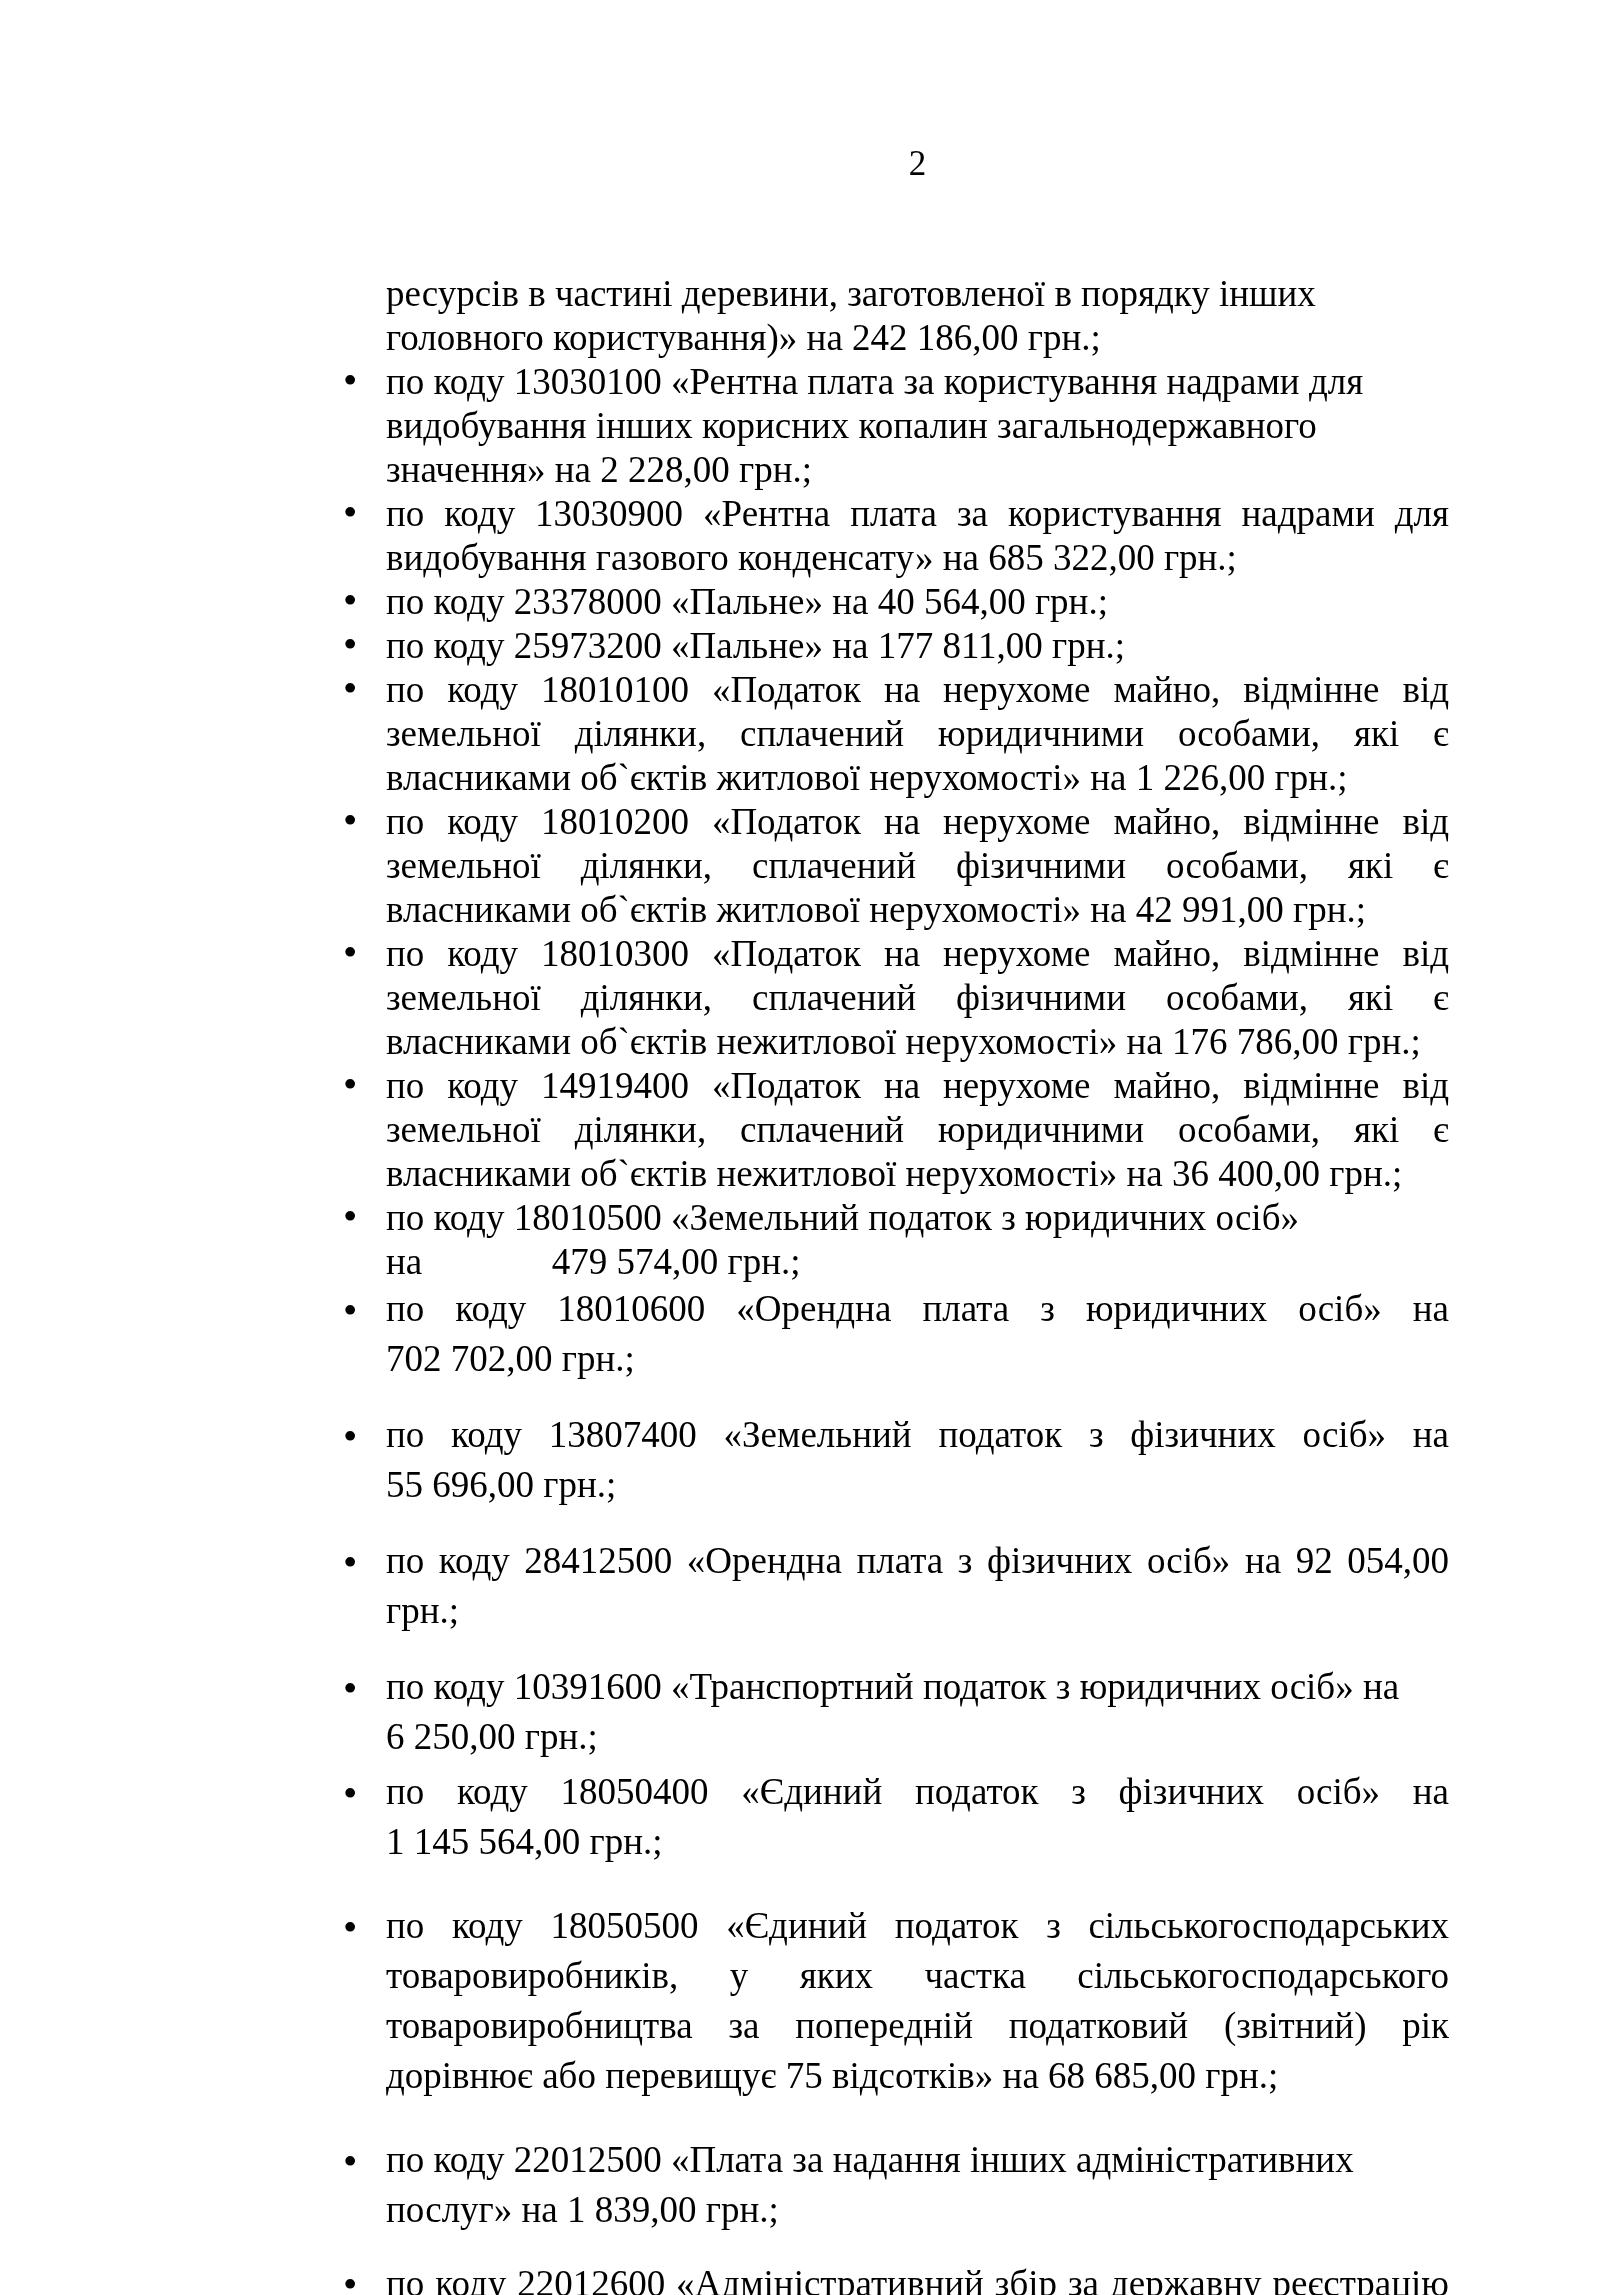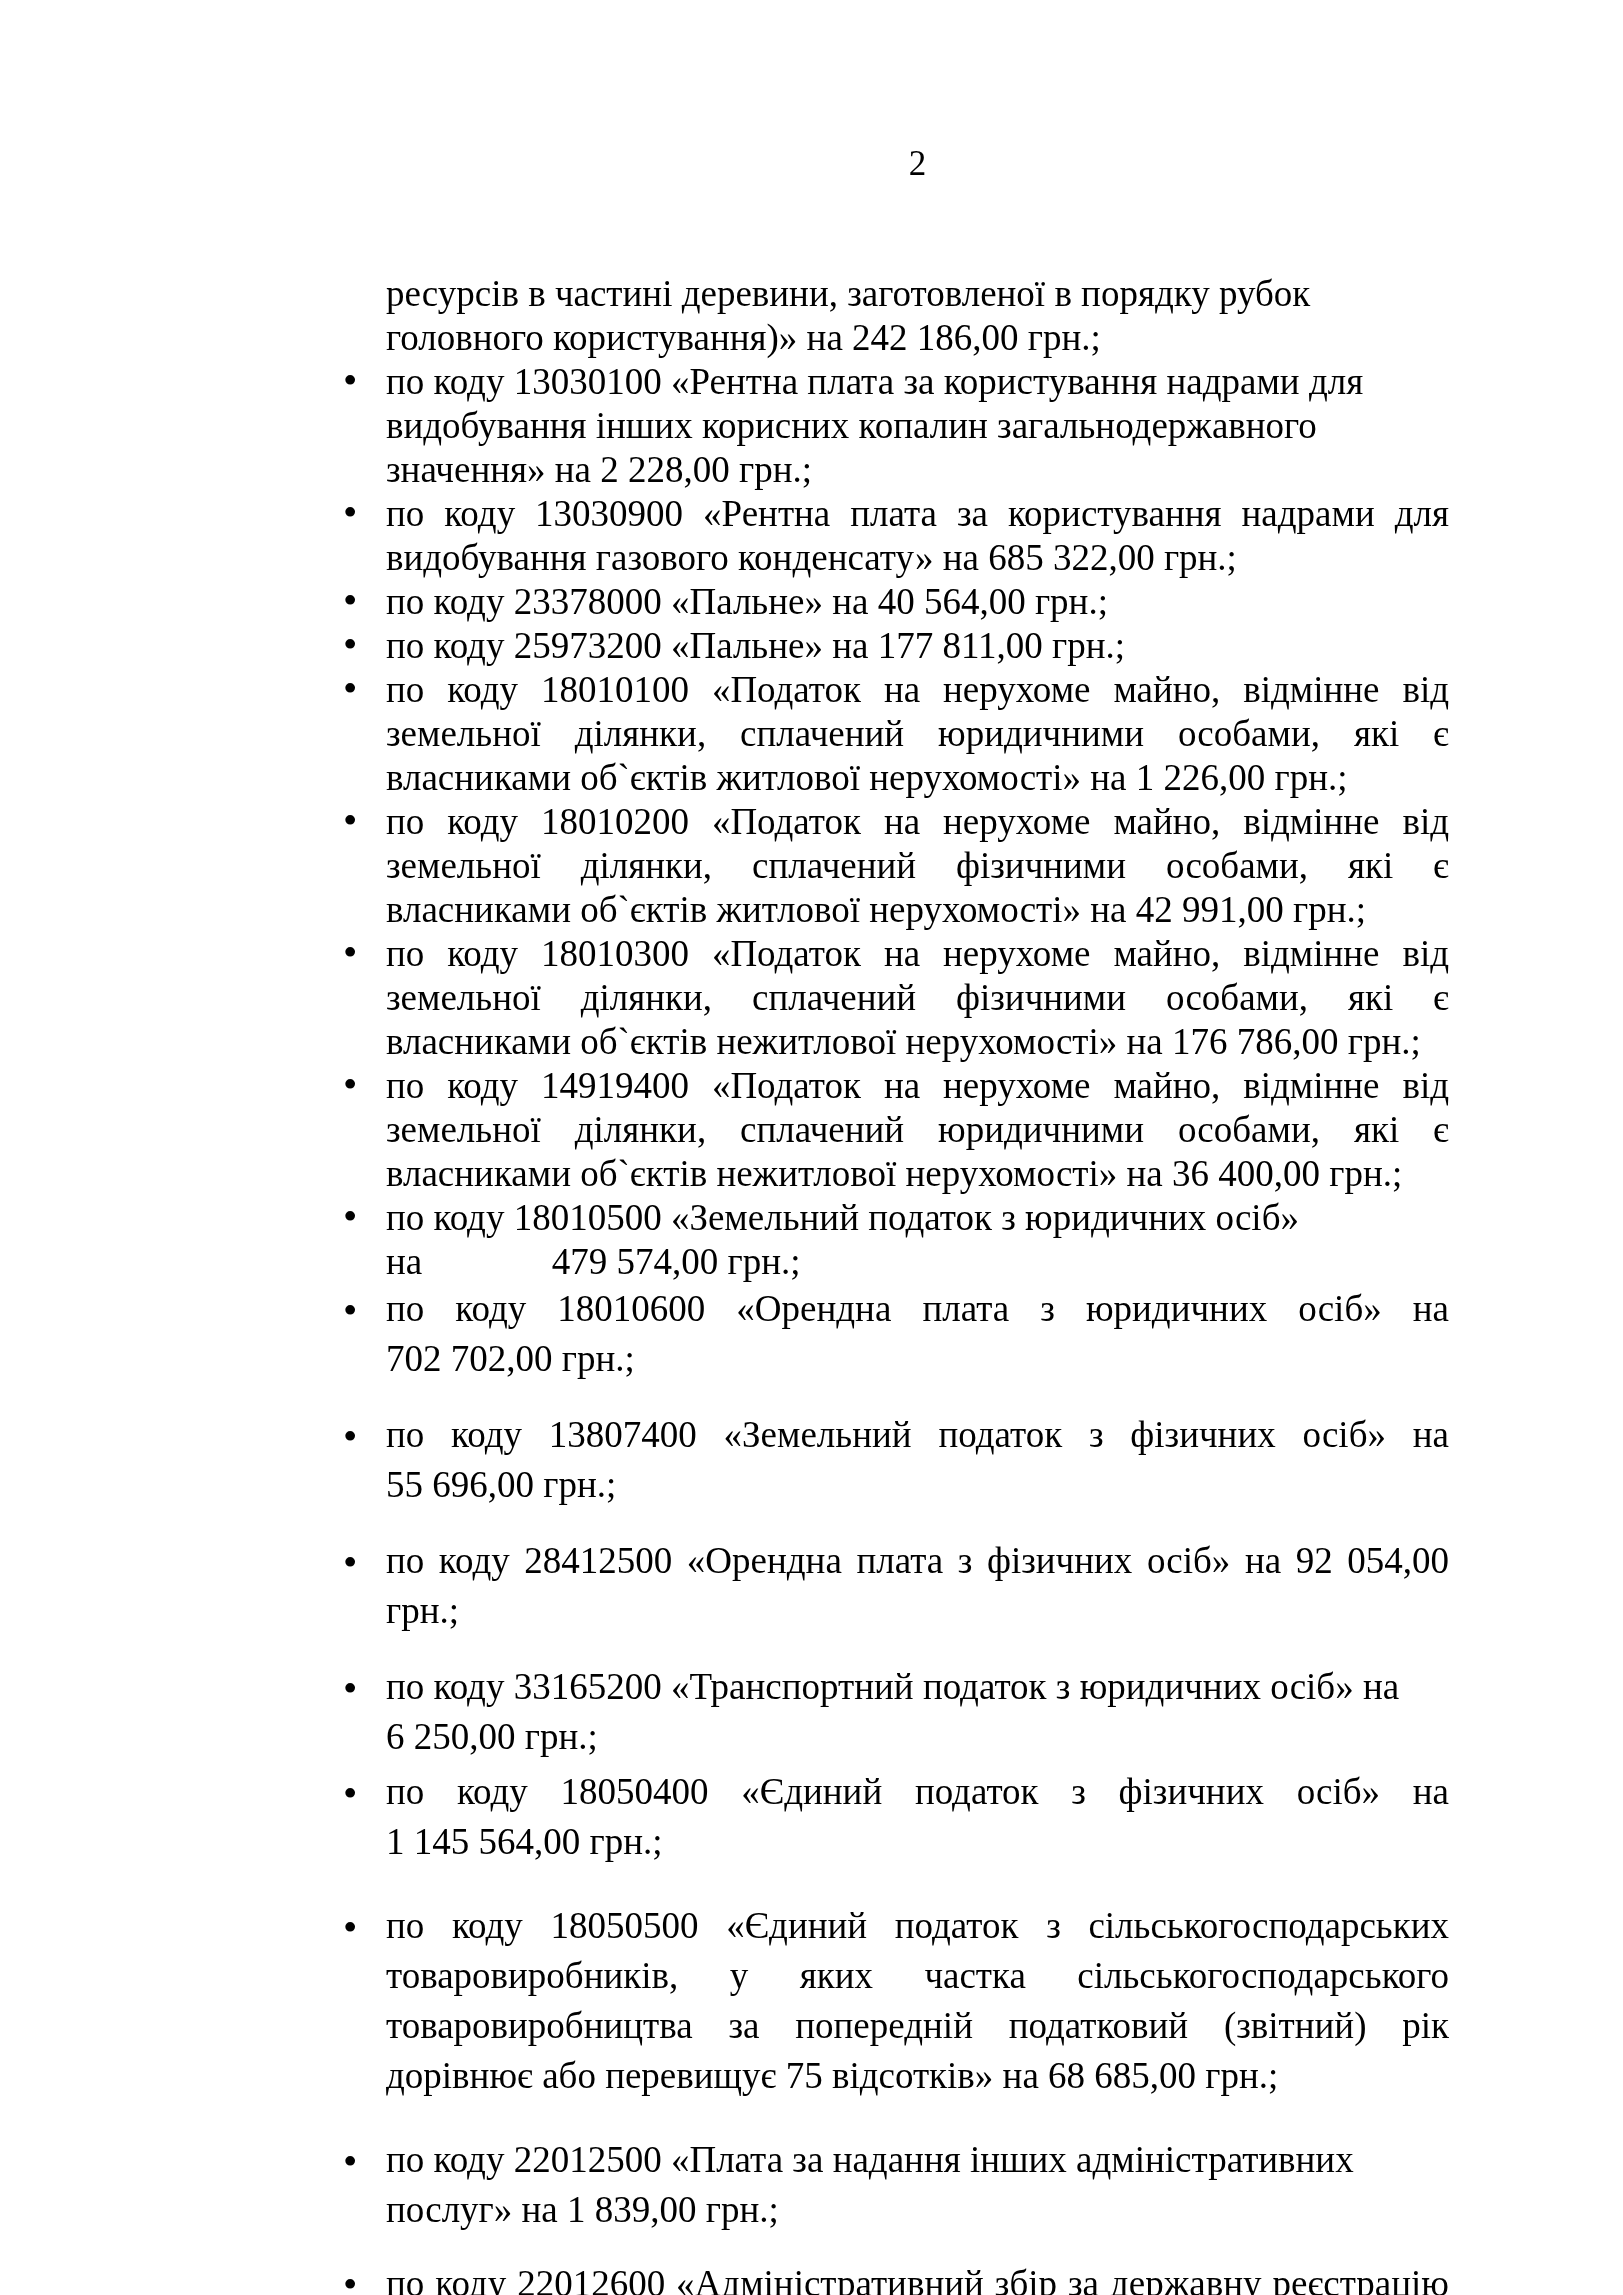--- a/index.html
+++ b/index.html
@@ -65,36 +65,36 @@
   ul.items li:nth-child(16) { margin-top: 34px; }
   ul.items li:nth-child(17) { margin-top: 23.6px; text-align: justify; text-align-last: justify; }
 </style>
 </head>
 <body>
 
 <div class="page">
 
   <div class="page-number">2</div>
 
-  <p class="continuation"><span>ресурсів в частині деревини, заготовленої в порядку рубок головного користування)» на</span> <span class="amt">242&nbsp;186,00 грн.;</span></p>
+  <p class="continuation"><span>ресурсів в частині деревини, заготовленої в порядку інших головного користування)» на</span> <span class="amt">242&nbsp;186,00 грн.;</span></p>
 
   <ul class="items">
       <li><span class="bullet">•</span><span>по коду 13030100 «Рентна плата за користування надрами для видобування інших корисних копалин загальнодержавного значення» на</span> <span class="amt">2&nbsp;228,00 грн.;</span></li>
       <li><span class="bullet">•</span><span>по коду 13030900 «Рентна плата за користування надрами для видобування газового конденсату» на</span> <span class="amt">685&nbsp;322,00 грн.;</span></li>
       <li><span class="bullet">•</span><span>по коду 23378000 «Пальне» на</span> <span class="amt">40&nbsp;564,00 грн.;</span></li>
       <li><span class="bullet">•</span><span>по коду 25973200 «Пальне» на</span> <span class="amt">177&nbsp;811,00 грн.;</span></li>
       <li><span class="bullet">•</span><span>по коду 18010100 «Податок на нерухоме майно, відмінне від земельної ділянки, сплачений юридичними особами, які є власниками об`єктів житлової нерухомості» на</span> <span class="amt">1&nbsp;226,00 грн.;</span></li>
       <li><span class="bullet">•</span><span>по коду 18010200 «Податок на нерухоме майно, відмінне від земельної ділянки, сплачений фізичними особами, які є власниками об`єктів житлової нерухомості» на</span> <span class="amt">42&nbsp;991,00 грн.;</span></li>
       <li><span class="bullet">•</span><span>по коду 18010300 «Податок на нерухоме майно, відмінне від земельної ділянки, сплачений фізичними особами, які є власниками об`єктів нежитлової нерухомості» на</span> <span class="amt">176&nbsp;786,00 грн.;</span></li>
       <li><span class="bullet">•</span><span>по коду 14919400 «Податок на нерухоме майно, відмінне від земельної ділянки, сплачений юридичними особами, які є власниками об`єктів нежитлової нерухомості» на</span> <span class="amt">36&nbsp;400,00 грн.;</span></li>
       <li><span class="bullet">•</span><span>по коду 18010500 «Земельний податок з юридичних осіб» на&nbsp;&nbsp;&nbsp;&nbsp;&nbsp;&nbsp;&nbsp;&nbsp;&nbsp;&nbsp;&nbsp;&nbsp;&nbsp;</span> <span class="amt">479 574,00 грн.;</span></li>
       <li><span class="bullet">•</span><span>по коду 18010600 «Орендна плата з юридичних осіб» на</span> <span class="amt">702&nbsp;702,00 грн.;</span></li>
       <li><span class="bullet">•</span><span>по коду 13807400 «Земельний податок з фізичних осіб» на</span> <span class="amt">55&nbsp;696,00 грн.;</span></li>
       <li><span class="bullet">•</span><span>по коду 28412500 «Орендна плата з фізичних осіб» на</span> <span class="amt">92&nbsp;054,00 грн.;</span></li>
-      <li><span class="bullet">•</span><span>по коду 33165200 «Транспортний податок з юридичних осіб» на</span> <span class="amt">6&nbsp;250,00 грн.;</span></li>
+      <li><span class="bullet">•</span><span>по коду 10391600 «Транспортний податок з юридичних осіб» на</span> <span class="amt">6&nbsp;250,00 грн.;</span></li>
       <li><span class="bullet">•</span><span>по коду 18050400 «Єдиний податок з фізичних осіб» на</span> <span class="amt">1&nbsp;145&nbsp;564,00 грн.;</span></li>
       <li><span class="bullet">•</span><span>по коду 18050500 «Єдиний податок з сільськогосподарських товаровиробників, у яких частка сільськогосподарського товаровиробництва за попередній податковий (звітний) рік дорівнює або перевищує 75 відсотків» на</span> <span class="amt">68&nbsp;685,00 грн.;</span></li>
       <li><span class="bullet">•</span><span>по коду 22012500 «Плата за надання інших адміністративних послуг» на</span> <span class="amt">1&nbsp;839,00 грн.;</span></li>
       <li><span class="bullet">•</span><span>по коду 22012600 «Адміністративний збір за державну реєстрацію</span> </li>
     </ul>
 
 </div>
 
 
 </body></html>

